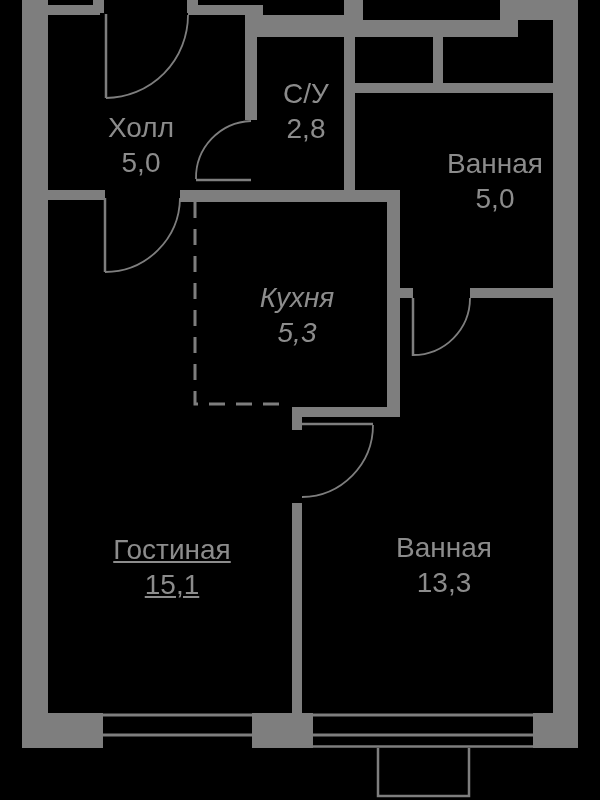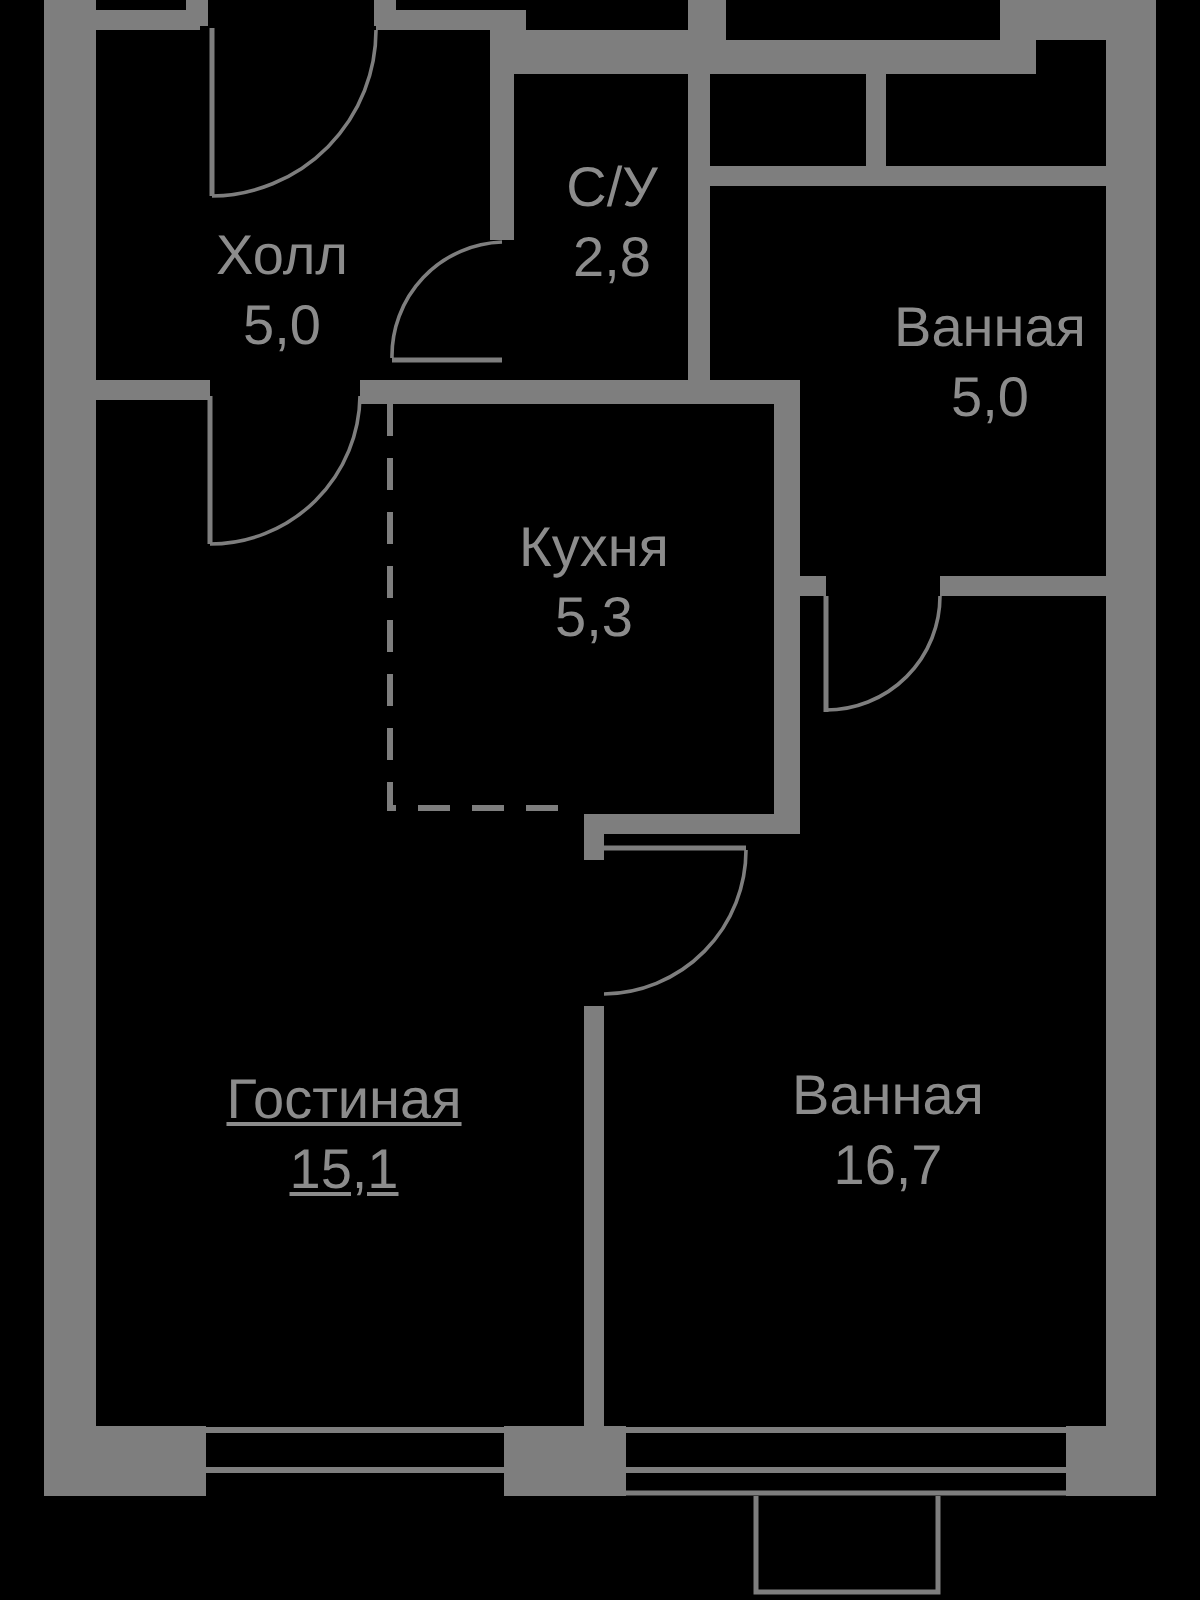--- a/index.html
+++ b/index.html
@@ -93,28 +93,28 @@
   <div class="room-label" style="left:306px;top:76px;">
     <div>С/У</div>
     <div>2,8</div>
   </div>
 
   <div class="room-label" style="left:467px;top:146px;margin-left:28px;">
     <div>Ванная</div>
     <div>5,0</div>
   </div>
 
-  <div class="room-label" style="left:297px;top:256px;">
+  <div class="room-label" style="left:297px;top:280px;font-style:italic;">
     <div>Кухня</div>
     <div>5,3</div>
   </div>
 
   <div class="room-label" style="left:172px;top:532px;text-decoration:underline;">
     <div>Гостиная</div>
     <div>15,1</div>
   </div>
 
   <div class="room-label" style="left:444px;top:530px;">
     <div>Ванная</div>
-    <div>16,7</div>
+    <div>13,3</div>
   </div>
 
 </div>
 
 </body></html>

